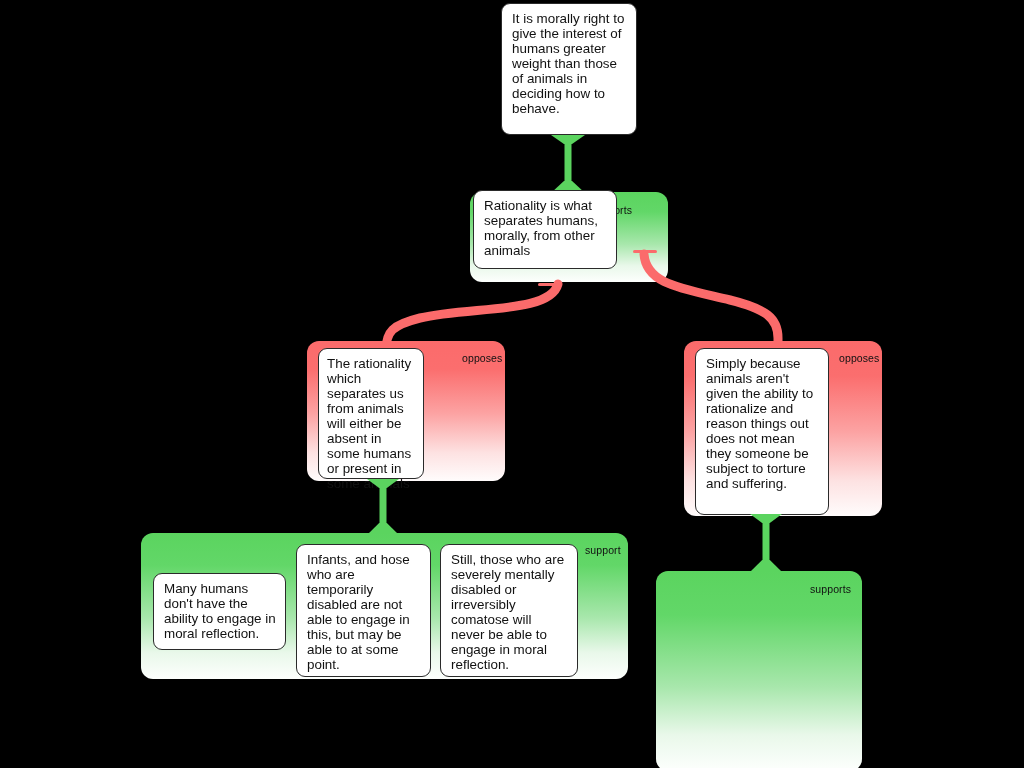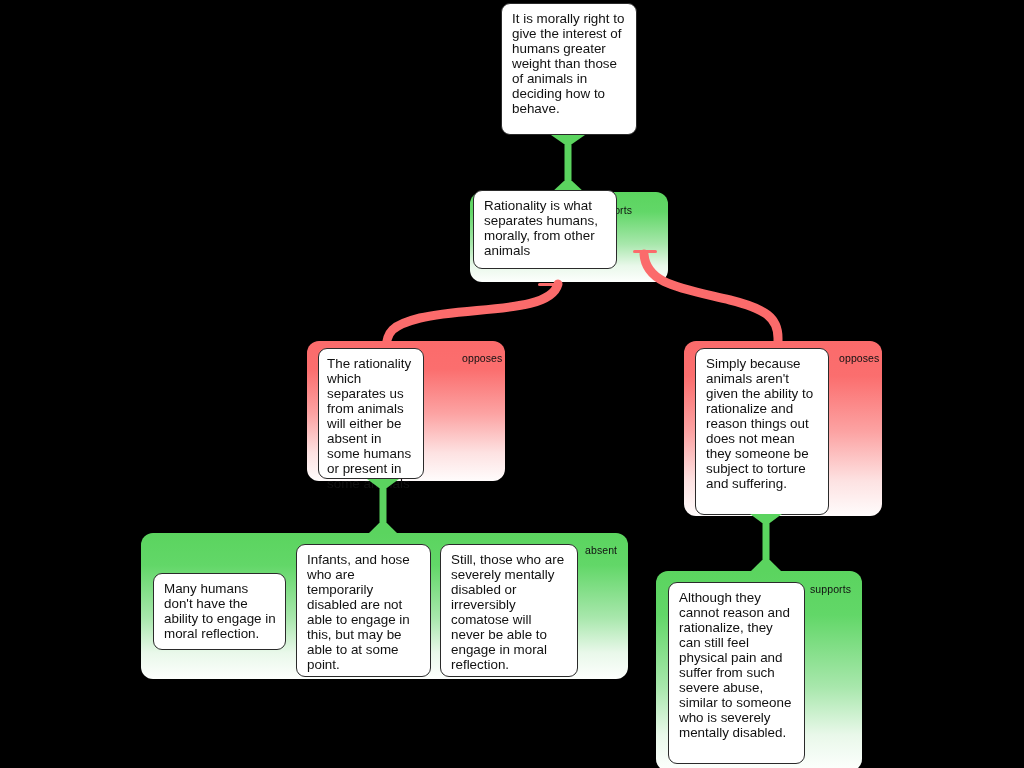--- a/index.html
+++ b/index.html
@@ -145,24 +145,23 @@
     <div class="flare-bot"></div>
   </div>
 
   <div class="conn-straight" style="left:750px; top:514px; width:32px; height:58px; background:transparent;">
     <div class="stem"></div>
     <div class="flare-top"></div>
     <div class="flare-bot"></div>
   </div>
 
   <div class="frame green" style="left:141px; top:533px; width:487px; height:146px;">
-    <span class="rel-label" style="left:444px; top:12px;">absent</span>
+    <span class="rel-label" style="left:444px; top:12px;">support</span>
   </div>
   <div class="card" style="left:153px; top:544px; width:133px; height:77px;margin-top:29px;">Many humans don't have the ability to engage in moral reflection.</div>
   <div class="card" style="left:296px; top:544px; width:135px; height:133px;">Infants, and hose who are temporarily disabled are not able to engage in this, but may be able to at some point.</div>
   <div class="card" style="left:440px; top:544px; width:138px; height:133px;">Still, those who are severely mentally disabled or irreversibly comatose will never be able to engage in moral reflection.</div>
 
   <div class="frame green" style="left:656px; top:571px; width:206px; height:200px;">
     <span class="rel-label" style="left:154px; top:13px;">supports</span>
   </div>
-  <div class="card" style="left:668px; top:582px; width:137px; height:182px;">Although they cannot reason and rationalize, they can still feel physical pain and suffer from such severe abuse, similar to someone who is severely mentally disabled.</div>
 
 </div>
 
 </body></html>

